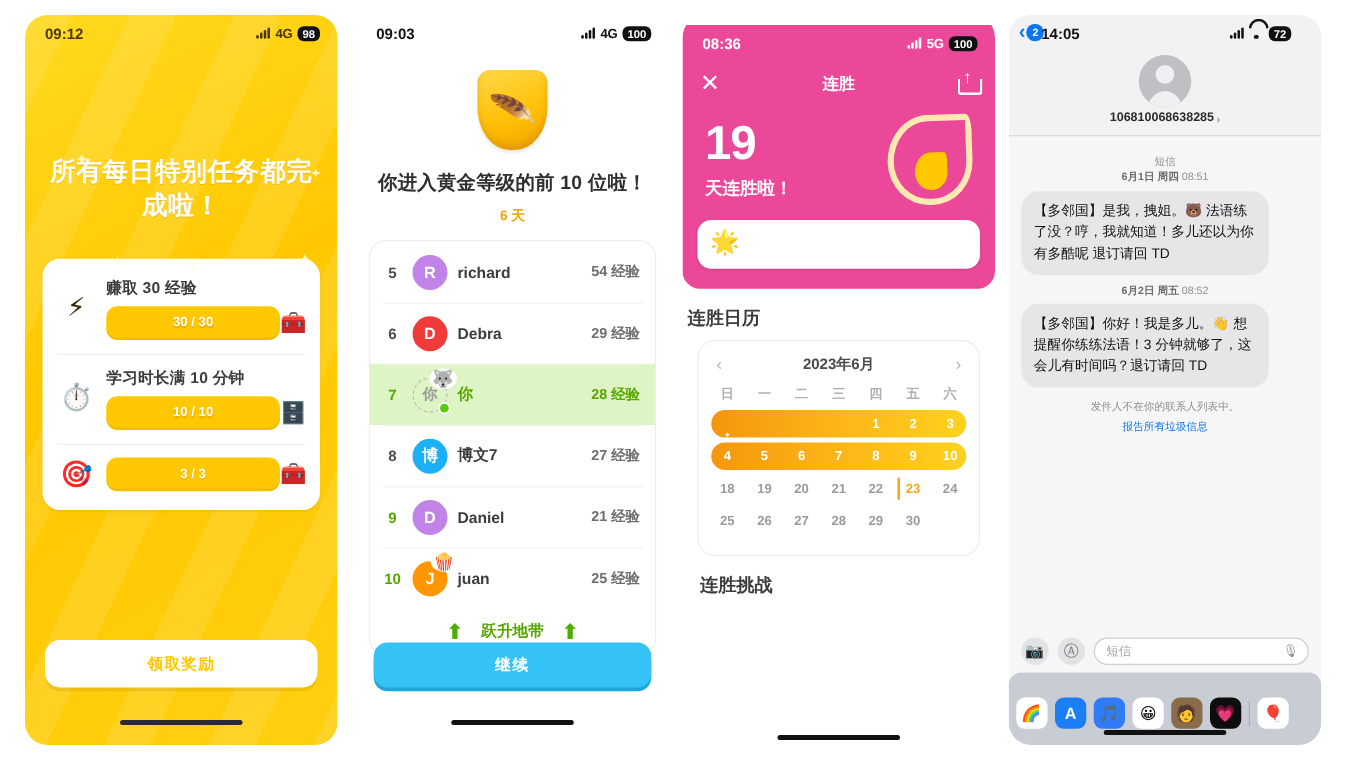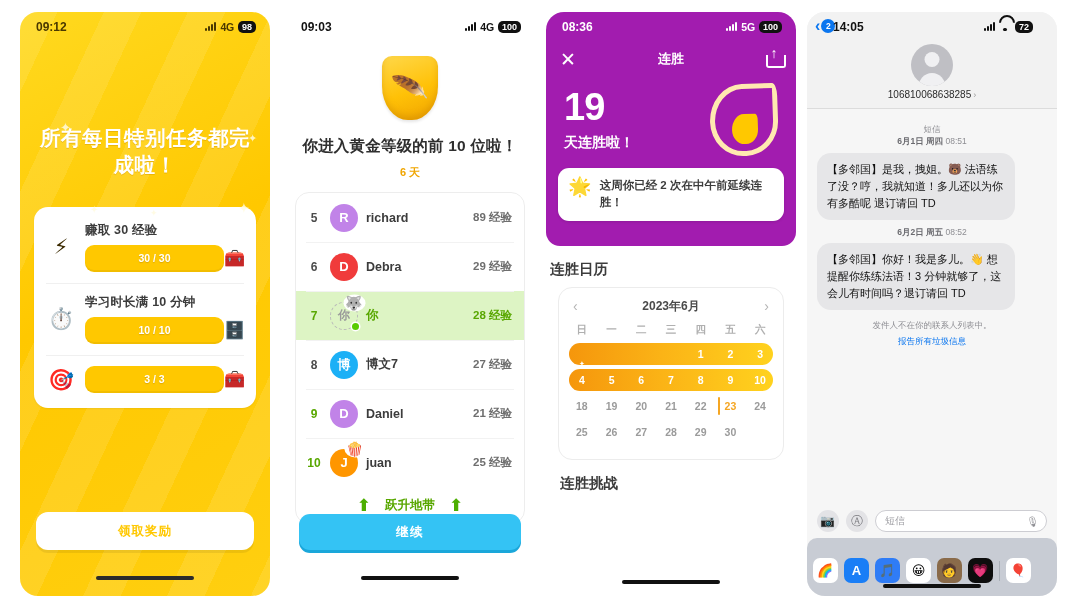--- a/index.html
+++ b/index.html
@@ -189,23 +189,24 @@
   .p2-cta{
     position:absolute; left:14px; right:14px; bottom:46px;
     height: 36px; border:none; border-radius: 11px;
     background:#34c3f4; color:#fff; font-size:12.5px; font-weight:800; letter-spacing:1.5px;
     box-shadow: 0 3px 0 #1aa7da; cursor:pointer;
   }
 
   
   #p3 .inner{ height:100%; position:relative; background:#fff; }
   .p3-head{
-    background:#a21caf; color:#fff; position:relative;
-    padding-bottom: 25px;
+    background:#ec4899; color:#fff; position:relative;
+    padding-bottom: 16px;
     border-radius: 0 0 14px 14px;
+    margin-top: 8px;
   }
   .p3-nav{
     display:flex; align-items:center; justify-content:space-between;
     padding: 2px 14px 0; height: 32px;
   }
   .xmark{ font-size:19px; line-height:1; font-weight:400; cursor:pointer; }
   .p3-navtitle{ font-size:13px; font-weight:800; }
   .share-ico{ width:16px; height:18px; position:relative; cursor:pointer; }
   .share-ico::before{
     content:""; position:absolute; left:0; bottom:0; width:16px; height:11px;
@@ -308,21 +309,21 @@
   }
   .avatar-big::before{
     content:""; position:absolute; left:50%; top:8px; transform:translateX(-50%);
     width:15px; height:15px; border-radius:50%; background:#f0f0f2;
   }
   .avatar-big::after{
     content:""; position:absolute; left:50%; bottom:-9px; transform:translateX(-50%);
     width:28px; height:22px; border-radius:50% 50% 0 0 / 70% 70% 0 0; background:#f0f0f2;
   }
   .contact-name{
-    font-size: 10px; color:#2b2b2b; font-weight:400;
+    font-size: 10px; color:#2b2b2b; font-weight:700;
     display:flex; align-items:center; gap:2px;justify-content:space-between;
   }
   .contact-name .c{ color:#9a9a9a; font-size:9px; }
   .thread{ flex:1; padding: 8px 10px 0; overflow:hidden; }
   .ts{
     text-align:center; font-size: 8.5px; color:#8e8e93; margin: 6px 0 5px; line-height:1.45;
   }
   .ts b{ color:#6b6b70; font-weight:700; }
   .bubble{
     background:#e6e6e8; color:#111; border-radius: 14px;
@@ -461,21 +462,21 @@
       </div>
 
       <div class="p2-title">你进入黄金等级的前 10 位啦！</div>
       <div class="p2-sub">6 天</div>
 
       <div class="lb">
         <div class="lb-row">
           <span class="rank">5</span>
           <span class="av" style="background:#c183e8">R</span>
           <span class="lb-name">richard</span>
-          <span class="lb-xp">89 经验</span>
+          <span class="lb-xp">54 经验</span>
         </div>
         <div class="lb-row">
           <span class="rank">6</span>
           <span class="av" style="background:#f03b3b">D</span>
           <span class="lb-name">Debra</span>
           <span class="lb-xp">29 经验</span>
         </div>
         <div class="lb-row me">
           <span class="rank green">7</span>
           <span class="av dashed">
@@ -545,21 +546,20 @@
             <div class="streak-num">19</div>
             <div class="streak-sub">天连胜啦！</div>
           </div>
           <div class="flame">
             <span class="outline"></span>
               <span class="drop"></span>
           </div>
         </div>
         <div class="streak-note">
           <span class="sun">🌟</span>
-          <p>这周你已经 2 次在中午前延续连胜！</p>
         </div>
       </div>
 
       <div class="sec-title">连胜日历</div>
 
       <div class="cal">
         <div class="cal-head">
           <span class="chev">‹</span>
           <span class="cal-month">2023年6月</span>
           <span class="chev">›</span>

